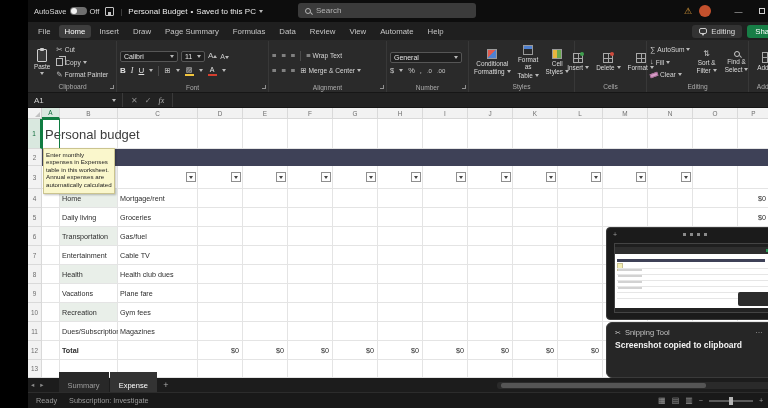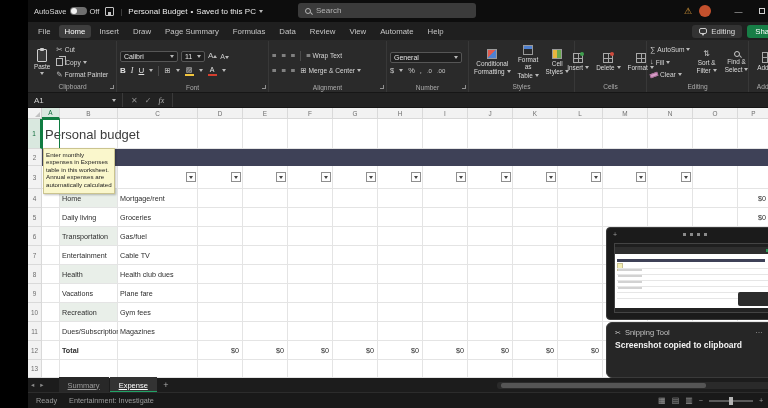--- a/index.html
+++ b/index.html
@@ -94,21 +94,21 @@
   .note{position:absolute;background:#faf7cc;border:1px solid #cbc48f;box-shadow:1px 1px 2px rgba(0,0,0,.25);font-size:6.2px;line-height:1.2;color:#222;padding:2px;z-index:6;}
   .vscrollzone{position:absolute;left:751px;top:108px;width:17px;height:270px;background:#202020;display:flex;flex-direction:column;align-items:center;padding:2px 0;}
   .varrow{color:#8a8a8a;font-size:6px;line-height:6px;}
   .vtrack{flex:1;width:7px;position:relative;margin:2px 0;}
   .vthumb{position:absolute;top:2px;left:0;width:7px;height:120px;background:#4c4c4c;border-radius:3px;}
 
   
   .tabbar{position:absolute;left:0;top:378px;width:768px;height:14px;background:#1c1c1c;display:flex;align-items:center;font-size:7.5px;color:#a9a9a9;}
   .tabnav{color:#8b8b8b;font-size:6.5px;padding:0 3px;}
   #sheettabs{display:flex;margin-left:12px;}
-  .sheettab{height:16px;display:flex;align-items:center;padding:0 9px;background:#282828;margin-right:1px;color:#9d9d9d;text-decoration:underline;}
+  .sheettab{height:26px;display:flex;align-items:center;padding:0 9px;background:#282828;margin-right:1px;color:#9d9d9d;}
   .sheettab.active{color:#fff;background:#333;box-shadow:inset 0 -2px 0 #21a366;}
   .addsheet{width:16px;display:flex;align-items:center;justify-content:center;color:#aaa;font-size:9px;}
   .hscroll{margin-left:auto;margin-right:14px;width:285px;height:7px;background:#2a2a2a;border-radius:3px;position:relative;}
   .hthumb{position:absolute;left:4px;top:1px;width:205px;height:5px;background:#555;border-radius:2px;}
 
   
   .statusbar{position:absolute;left:0;top:392px;width:768px;height:16px;background:#191919;border-top:1px solid #2c2c2c;display:flex;align-items:center;gap:12px;padding:0 8px;font-size:7.3px;color:#9b9b9b;}
   .sb-right{margin-left:auto;display:flex;align-items:center;gap:6px;}
   .viewico{font-size:8px;color:#9b9b9b;}
   .zoomtrack{width:44px;height:2px;background:#5a5a5a;position:relative;}
@@ -598,21 +598,21 @@
         <span class="sheettab active">Expense</span>
       </div>
     <span class="addsheet">+</span>
     <div class="hscroll">
         <div class="hthumb"></div>
       </div>
   </div>
 
   <div class="statusbar">
     <span>Ready</span>
-    <span>Entertainment: Investigate</span>
+    <span>Subscription: Investigate</span>
     <div class="sb-right">
       <span class="viewico">▦</span>
       <span class="viewico">▤</span>
       <span class="viewico">▥</span>
       <span>−</span>
       <div class="zoomtrack">
           <div class="zoomknob"></div>
         </div>
       <span>+</span>
       <span>100%</span>

